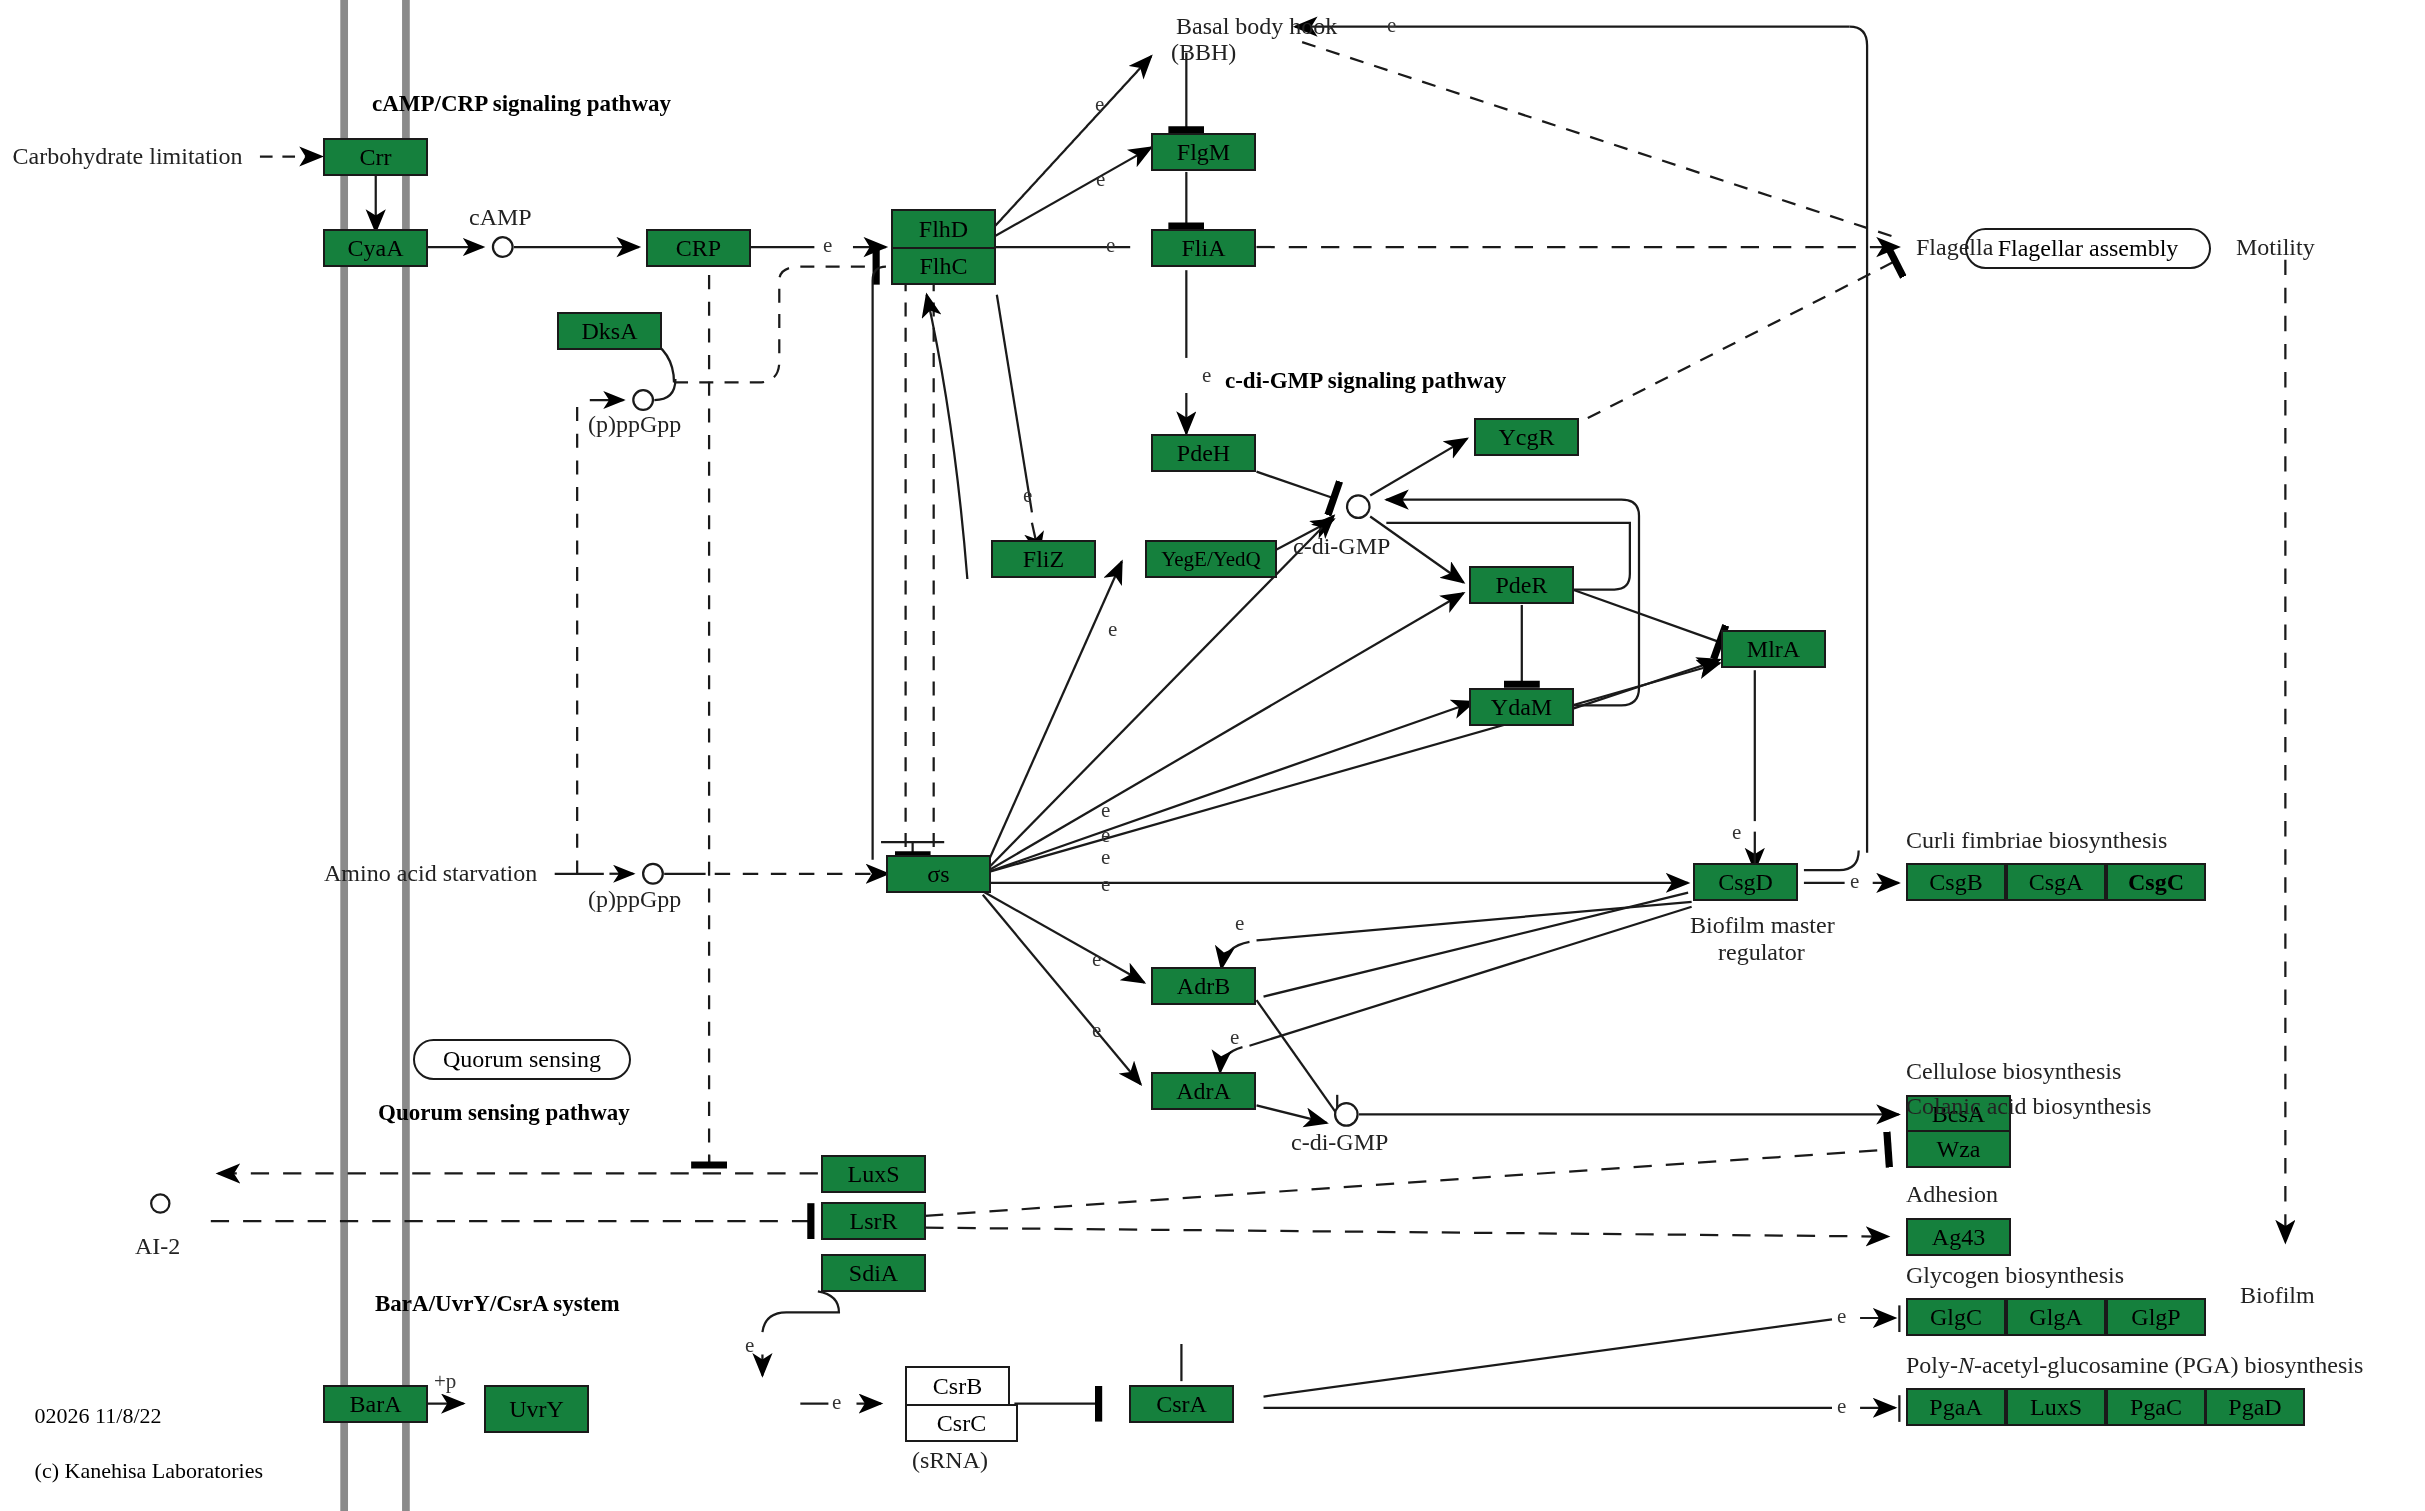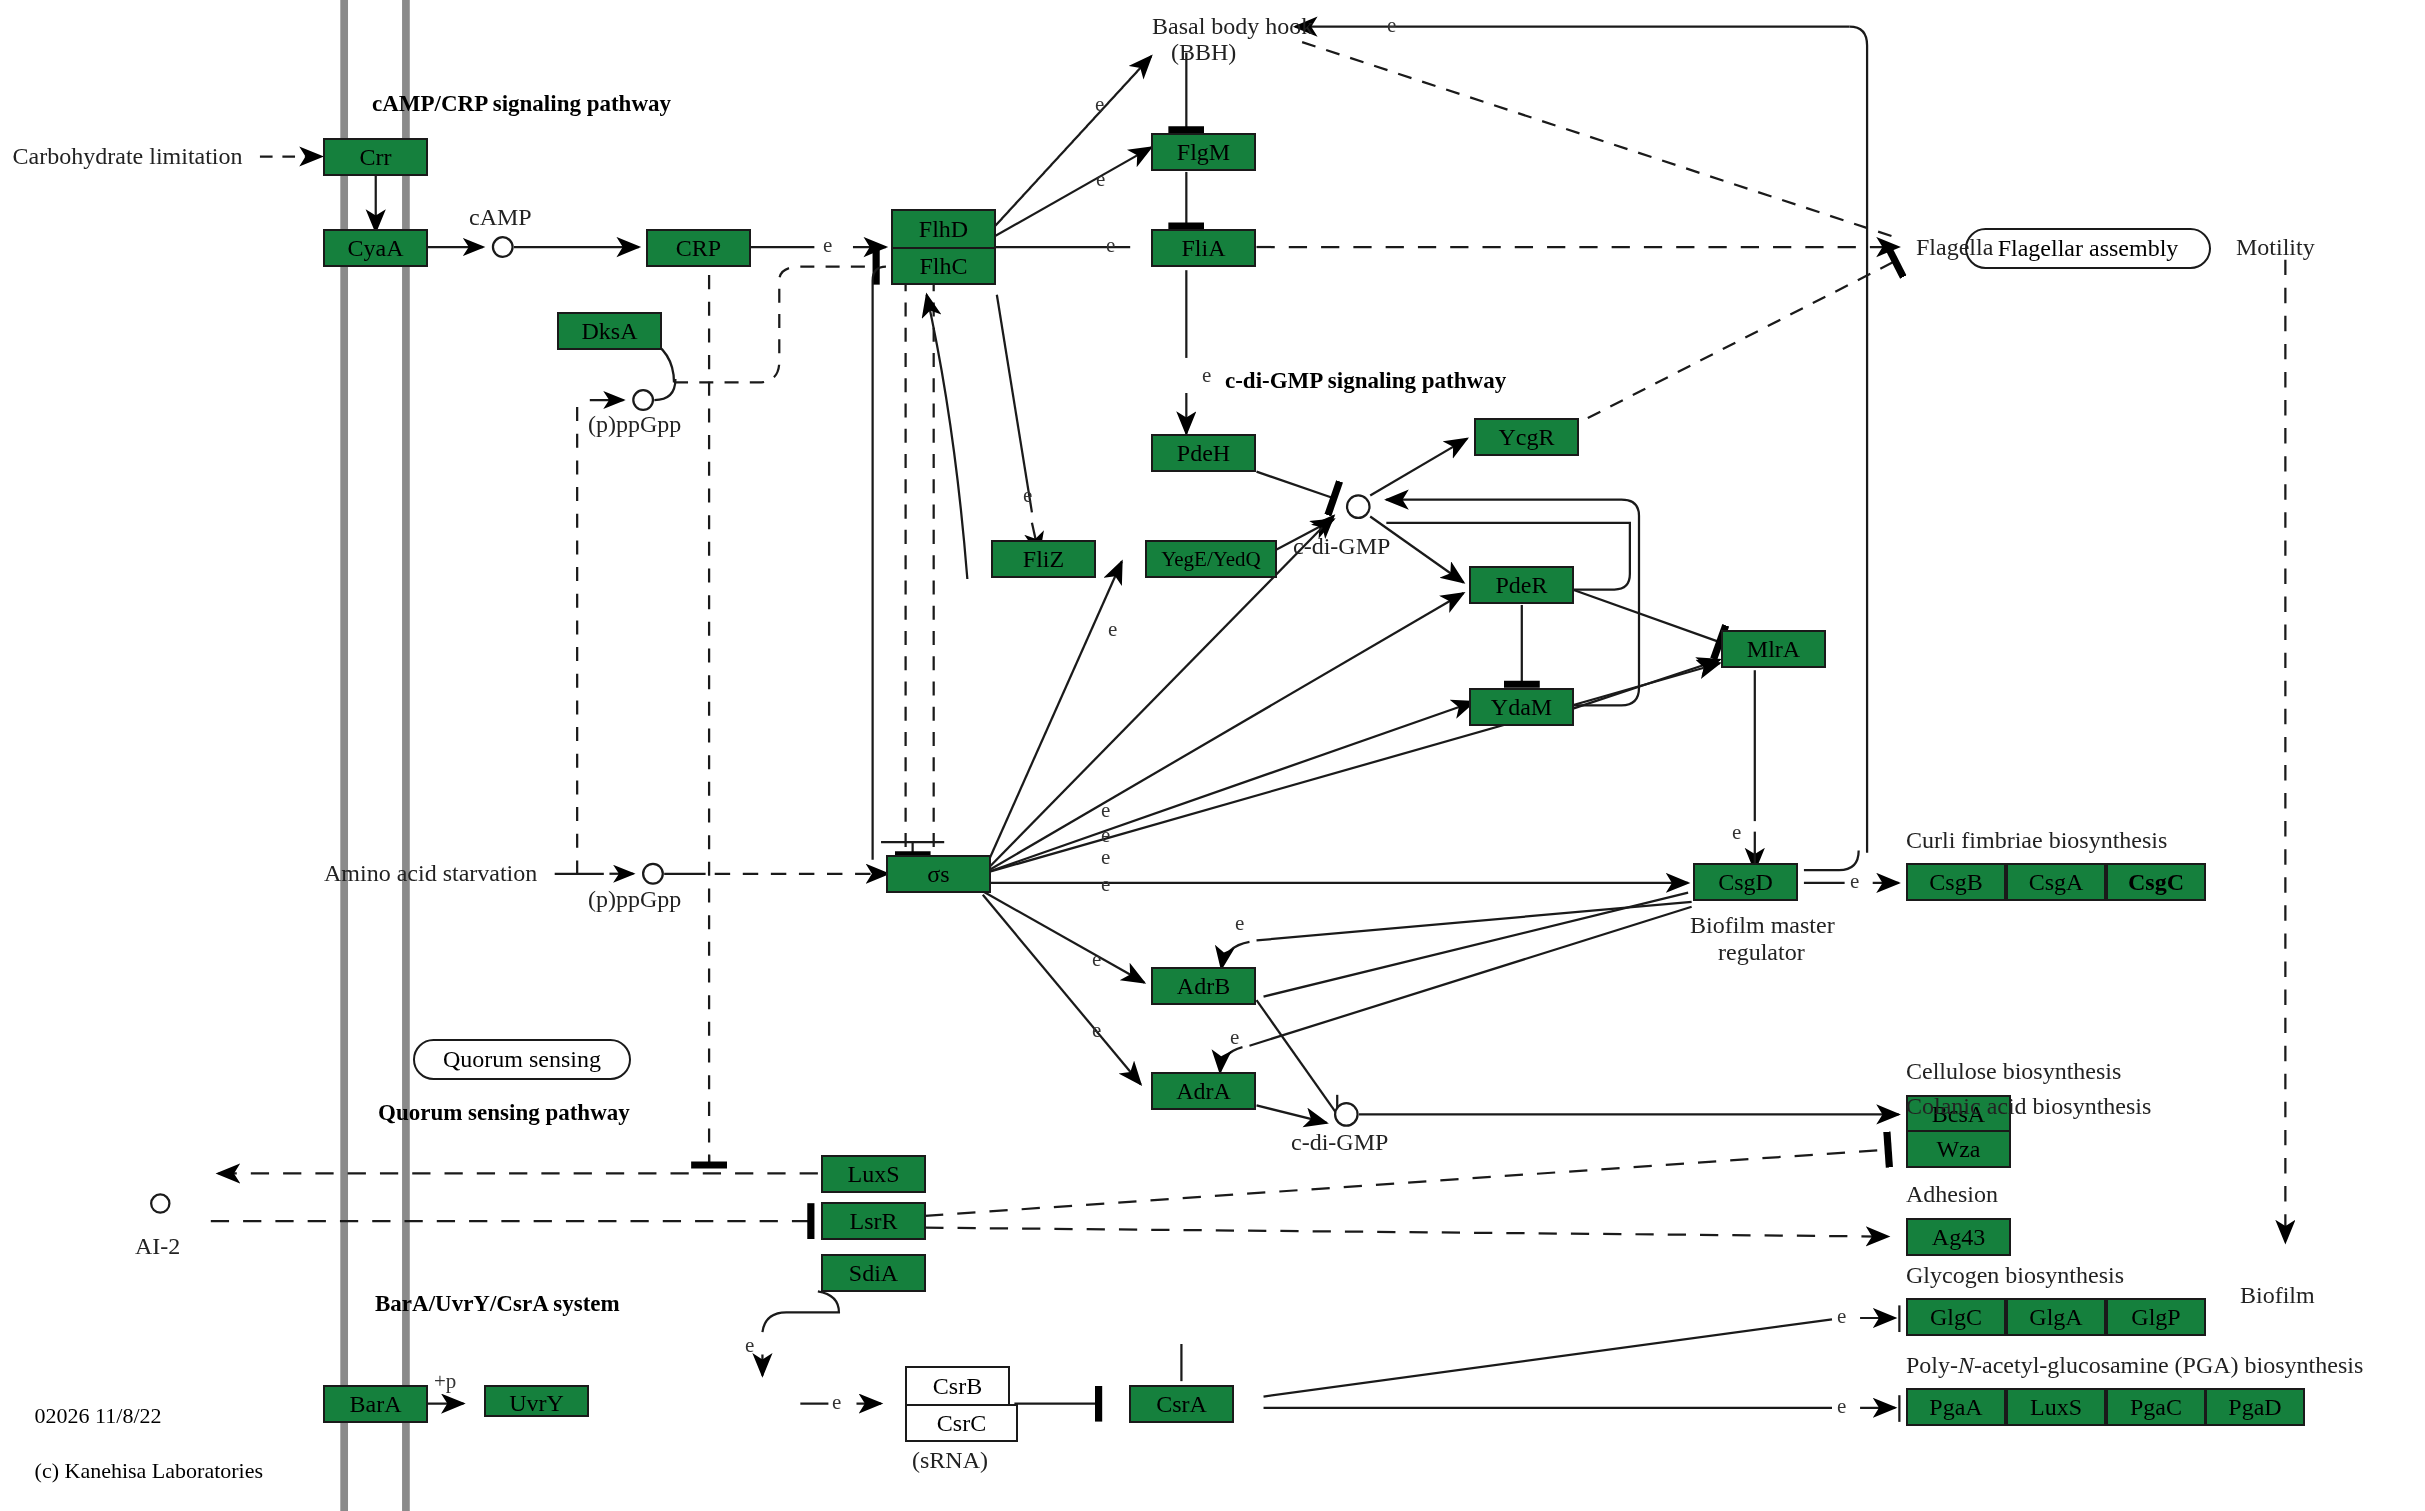--- a/index.html
+++ b/index.html
@@ -336,21 +336,21 @@
   <div class="gene" style="left:821px;top:1202px;width:105px;height:38px;">
       <span>LsrR</span>
     </div>
   <div class="gene" style="left:821px;top:1254px;width:105px;height:38px;">
       <span>SdiA</span>
     </div>
 
   <div class="gene" style="left:323px;top:1385px;width:105px;height:38px;">
       <span>BarA</span>
     </div>
-  <div class="gene" style="left:484px;top:1385px;width:105px;height:32px;align-items:flex-end;">
+  <div class="gene" style="left:484px;top:1385px;width:105px;height:48px;">
       <span>UvrY</span>
     </div>
 
   <div class="gene white stack" style="left:905px;top:1366px;width:105px;height:38px;">
       <span>CsrB</span>
     </div>
   <div class="gene white stackbot" style="left:905px;top:1404px;width:113px;height:38px;">
       <span>CsrC</span>
     </div>
 
@@ -396,21 +396,21 @@
   <div class="lbl" style="left:12.6px;top:143px;">Carbohydrate limitation</div>
   <div class="lbl" style="left:324px;top:860px;">Amino acid starvation</div>
 
   <div class="lbl" style="left:469px;top:204px;">cAMP</div>
   <div class="lbl" style="left:588px;top:411px;">(p)ppGpp</div>
   <div class="lbl" style="left:588px;top:886px;">(p)ppGpp</div>
   <div class="lbl" style="left:1293px;top:533px;">c-di-GMP</div>
   <div class="lbl" style="left:1291px;top:1129px;">c-di-GMP</div>
   <div class="lbl" style="left:135px;top:1233px;">AI-2</div>
 
-  <div class="lbl center" style="left:1152px;top:12.6px;">Basal body hook</div>
+  <div class="lbl center" style="left:1176px;top:12.6px;">Basal body hook</div>
   <div class="lbl center" style="left:1171px;top:39px;">(BBH)</div>
   <div class="lbl" style="left:1916px;top:234px;">Flagella</div>
   <div class="lbl" style="left:912px;top:1447px;">(sRNA)</div>
   <div class="lbl" style="left:1690px;top:912px;">Biofilm master</div>
   <div class="lbl" style="left:1718px;top:939px;">regulator</div>
 
   <div class="lbl" style="left:2236px;top:234px;">Motility</div>
   <div class="lbl" style="left:2240px;top:1282px;">Biofilm</div>
 
   <div class="lbl" style="left:1906px;top:827px;">Curli fimbriae biosynthesis</div>

